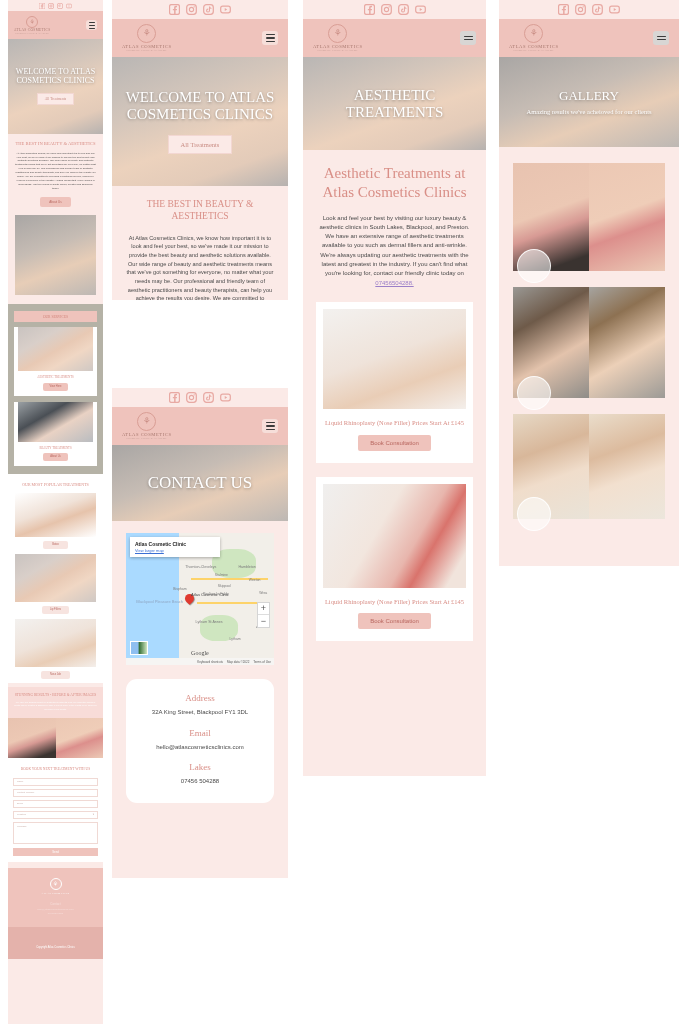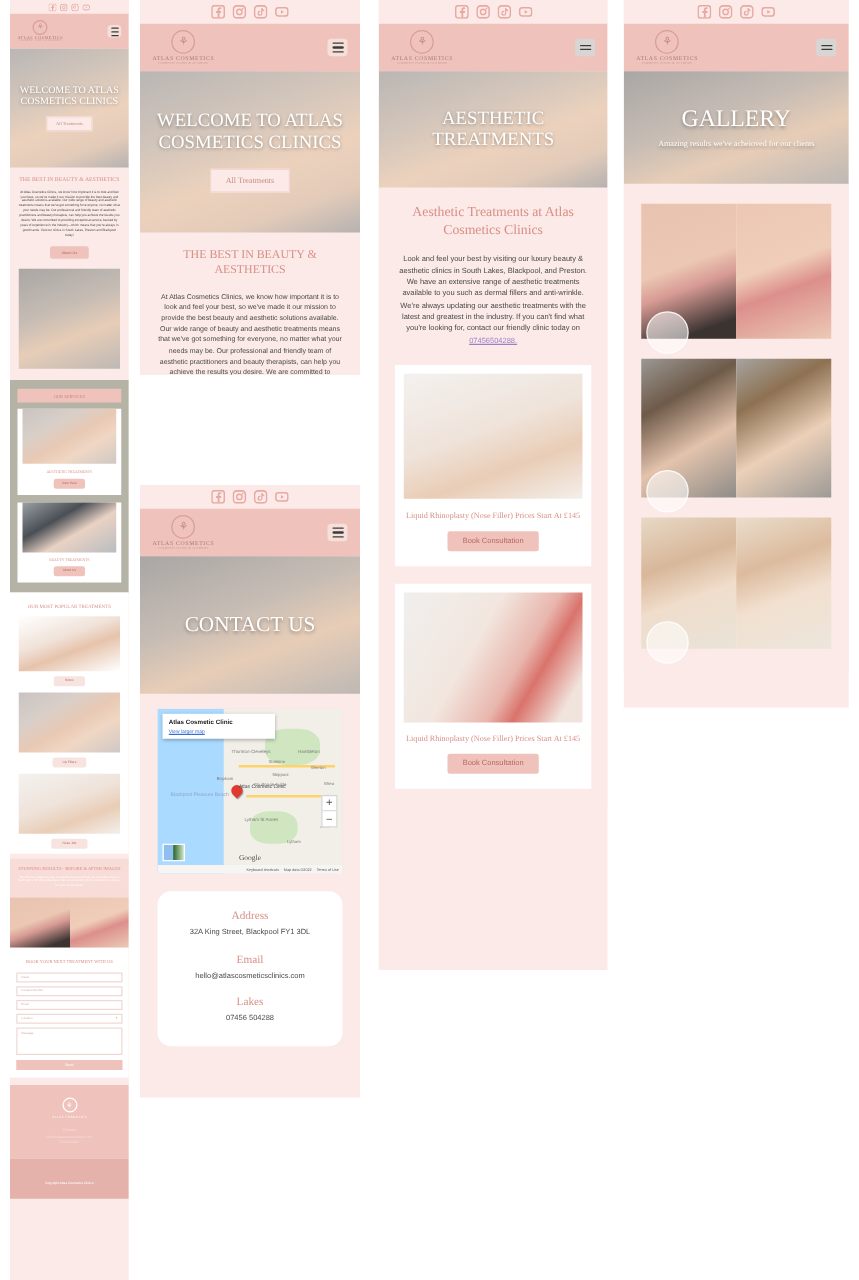--- a/index.html
+++ b/index.html
@@ -312,21 +312,21 @@
         <div class="logo-name" style="font-size:4.6px;margin-top:2px;">ATLAS COSMETICS</div>
         <div class="logo-sub" style="font-size:2.4px;margin-top:1px;">COSMETIC CLINIC &amp; ACADEMY</div>
       </div>
       <div class="burger" style="width:16px;height:14px;">
         <i style="width:9px;height:1.4px;"></i>
           <i style="width:9px;height:1.4px;"></i>
           <i style="width:9px;height:1.4px;"></i>
       </div>
     </div>
 
-    <div class="hero ph ph-grey" style="height:110px;">
+    <div class="hero ph ph-grey" style="height:76px;">
       <div class="hero-title" style="font-size:17px;">CONTACT US</div>
     </div>
 
     <div style="padding:12px 14px 0;">
       <div class="map" style="height:132px;">
         <div class="map-sea"></div>
         <div class="map-land"></div>
         <div class="map-green" style="left:58%;top:12%;width:30%;height:22%;"></div>
         <div class="map-green" style="left:50%;top:62%;width:26%;height:20%;"></div>
         <div class="map-road" style="left:44%;top:34%;width:52%;"></div>
@@ -420,21 +420,21 @@
         <i style="width:9px;height:1.4px;"></i>
           <i style="width:9px;height:1.4px;"></i>
       </div>
     </div>
 
     <div class="hero ph ph-face" style="height:93px;">
       <div class="hero-title" style="font-size:15px;padding:0 10px;">AESTHETIC TREATMENTS</div>
     </div>
 
     <div style="background:#fbeae7;padding:14px 13px 0;">
-      <div class="sect-title" style="font-size:11px;">Aesthetic Treatments at Atlas Cosmetics Clinics</div>
+      <div class="sect-title" style="font-size:15px;">Aesthetic Treatments at Atlas Cosmetics Clinics</div>
       <div class="body-text" style="font-size:6px;margin-top:12px;">
         <span>Look and feel your best by visiting our luxury beauty &amp; aesthetic clinics in South Lakes, Blackpool, and Preston. We have an extensive range of aesthetic treatments available to you such as dermal fillers and anti-wrinkle. We're always updating our aesthetic treatments with the latest and greatest in the industry. If you can't find what you're looking for, contact our friendly clinic today on </span><a style="color:#9b7fc8;text-decoration:underline;">07456504288.</a>
       </div>
     </div>
 
 
     <div style="background:#fbeae7;padding:14px 13px 16px;">
       <div class="card" style="padding:7px 7px 12px;">
         <div class="ph ph-white" style="height:100px;"></div>
         <div class="card-cap" style="font-size:6.5px;margin-top:10px;">Liquid Rhinoplasty (Nose Filler) Prices Start At £145</div>
@@ -487,21 +487,21 @@
         <div class="logo-name" style="font-size:4.6px;margin-top:2px;">ATLAS COSMETICS</div>
         <div class="logo-sub" style="font-size:2.4px;margin-top:1px;">COSMETIC CLINIC &amp; ACADEMY</div>
       </div>
       <div class="burger" style="width:16px;height:14px;background:#d8d6d4;">
         <i style="width:9px;height:1.4px;"></i>
           <i style="width:9px;height:1.4px;"></i>
       </div>
     </div>
 
     <div class="hero ph ph-grey" style="height:90px;">
-      <div class="hero-title" style="font-size:19px;">GALLERY</div>
+      <div class="hero-title" style="font-size:13px;">GALLERY</div>
       <div class="hero-sub" style="font-size:6.5px;margin-top:5px;padding:0 14px;">Amazing results we've acheioved for our clients</div>
     </div>
 
     <div style="background:#fbeae7;padding:16px 14px 18px;">
       <div class="ba" style="height:108px;">
         <div class="ba-lips-a">
             <div class="wm"></div>
           </div>
         <div class="ba-lips-b"></div>
       </div>

